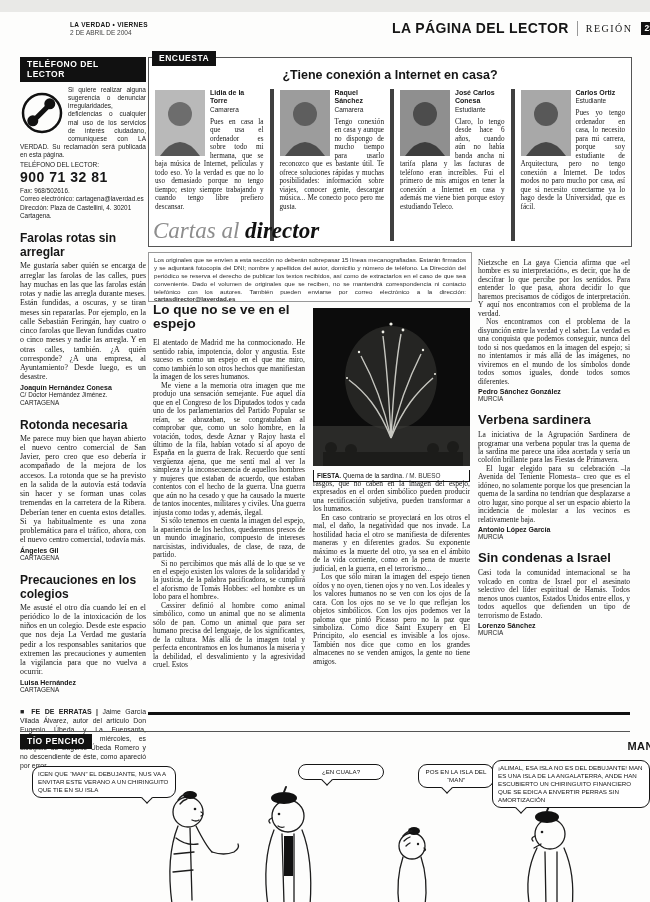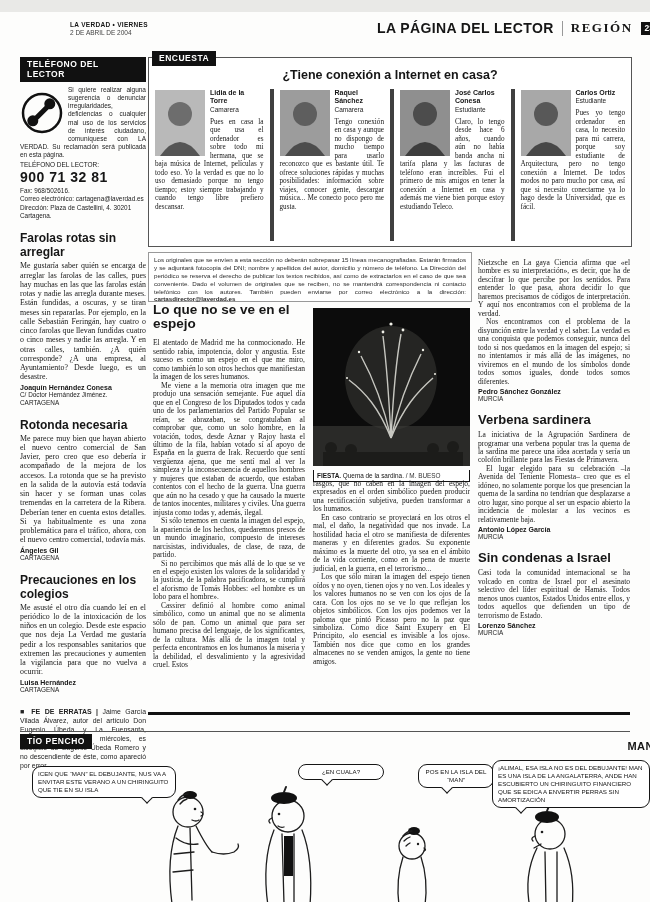--- a/index.html
+++ b/index.html
@@ -8,21 +8,21 @@
   .serif{font-family:"Liberation Serif",serif;}
   .jt{text-align:justify;}
 
   
   .header-left{position:absolute;left:70px;top:9px;font-size:6.5px;line-height:1.3;}
   .hl-top{font-weight:bold;letter-spacing:.3px;}
   .hl-date{color:#444;}
   .header-right{position:absolute;right:20px;top:8px;display:flex;align-items:center;gap:8px;}
   .sect{font-size:14px;font-weight:bold;letter-spacing:.4px;}
   .hsep{width:1px;height:15px;background:#999;}
-  .region{font-family:"Liberation Serif",serif;font-size:13px;font-weight:bold;letter-spacing:1.5px;}
+  .region{font-family:"Liberation Serif",serif;font-size:10px;font-weight:normal;letter-spacing:1.5px;}
   .pagebox{background:#111;color:#fff;font-size:8.5px;font-weight:bold;padding:1px 4px 2px;}
 
   .black-label{background:#111;color:#fff;font-weight:bold;display:inline-block;
                padding:2px 7px 3px;font-size:8.5px;letter-spacing:.5px;}
 
   
   .leftcol{position:absolute;left:20px;top:45px;width:126px;}
   .phone-box{margin-top:4px;}
   .phone-icon-wrap{float:left;width:44px;height:48px;margin:3px 4px 0 0;}
   .phone-intro{font-size:6.5px;line-height:1.25;color:#222;}
@@ -204,20 +204,25 @@
             </svg>
         </span>
         <div class="person-name">Carlos Ortiz</div>
         <div class="person-role">Estudiante</div>
         <div class="person-text">Pues yo tengo ordenador en casa, lo necesito para mi carrera, porque soy estudiante de Arquitectura, pero no tengo conexión a Internet. De todos modos no paro mucho por casa, así que si necesito conectarme ya lo hago desde la Universidad, que es fácil.</div>
       </div>
 
     </div>
   </div>
 
+  <div class="cartas-title">
+    <span class="ct-light">Cartas al</span>
+    <span> </span>
+    <span class="ct-bold">director</span>
+  </div>
 
   <div class="policy jt">
     <span>Los originales que se envíen a esta sección no deberán sobrepasar 15 líneas mecanografiadas. Estarán firmados y se adjuntará fotocopia del DNI; nombre y apellidos del autor, domicilio y número de teléfono. La Dirección del periódico se reserva el derecho de publicar los textos recibidos, así como de extractarlos en el caso de que sea conveniente. Dado el volumen de originales que se reciben, no se mantendrá correspondencia ni contacto telefónico con los autores. También pueden enviarse por correo electrónico a la dirección:</span>
     <span class="policy-email">cartasdirector@laverdad.es</span>
   </div>
 
   <div class="article-col1">
     <div class="article-title">Lo que no se ve en el espejo</div>
     <p class="art-p first">El atentado de Madrid me ha conmocionado. He sentido rabia, impotencia, dolor y angustia. Este suceso es como un espejo en el que me miro, como también lo son otros hechos que manifiestan la imagen de los seres humanos.</p>
     <p class="art-p">Me viene a la memoria otra imagen que me produjo una sensación semejante. Fue aquel día que en el Congreso de los Diputados todos y cada uno de los parlamentarios del Partido Popular se reían, se abrazaban, se congratulaban al comprobar que, como un solo hombre, en la votación, todos, desde Aznar y Rajoy hasta el último de la fila, habían votado sí al apoyo de España en la guerra de Irak. Recuerdo que sentí vergüenza ajena, que me sentí mal al ver la simpleza y la inconsecuencia de aquellos hombres y mujeres que estaban de acuerdo, que estaban contentos con el hecho de la guerra. Una guerra que aún no ha cesado y que ha causado la muerte de tantos inocentes, militares y civiles. Una guerra injusta como todas y, además, ilegal.</p>

